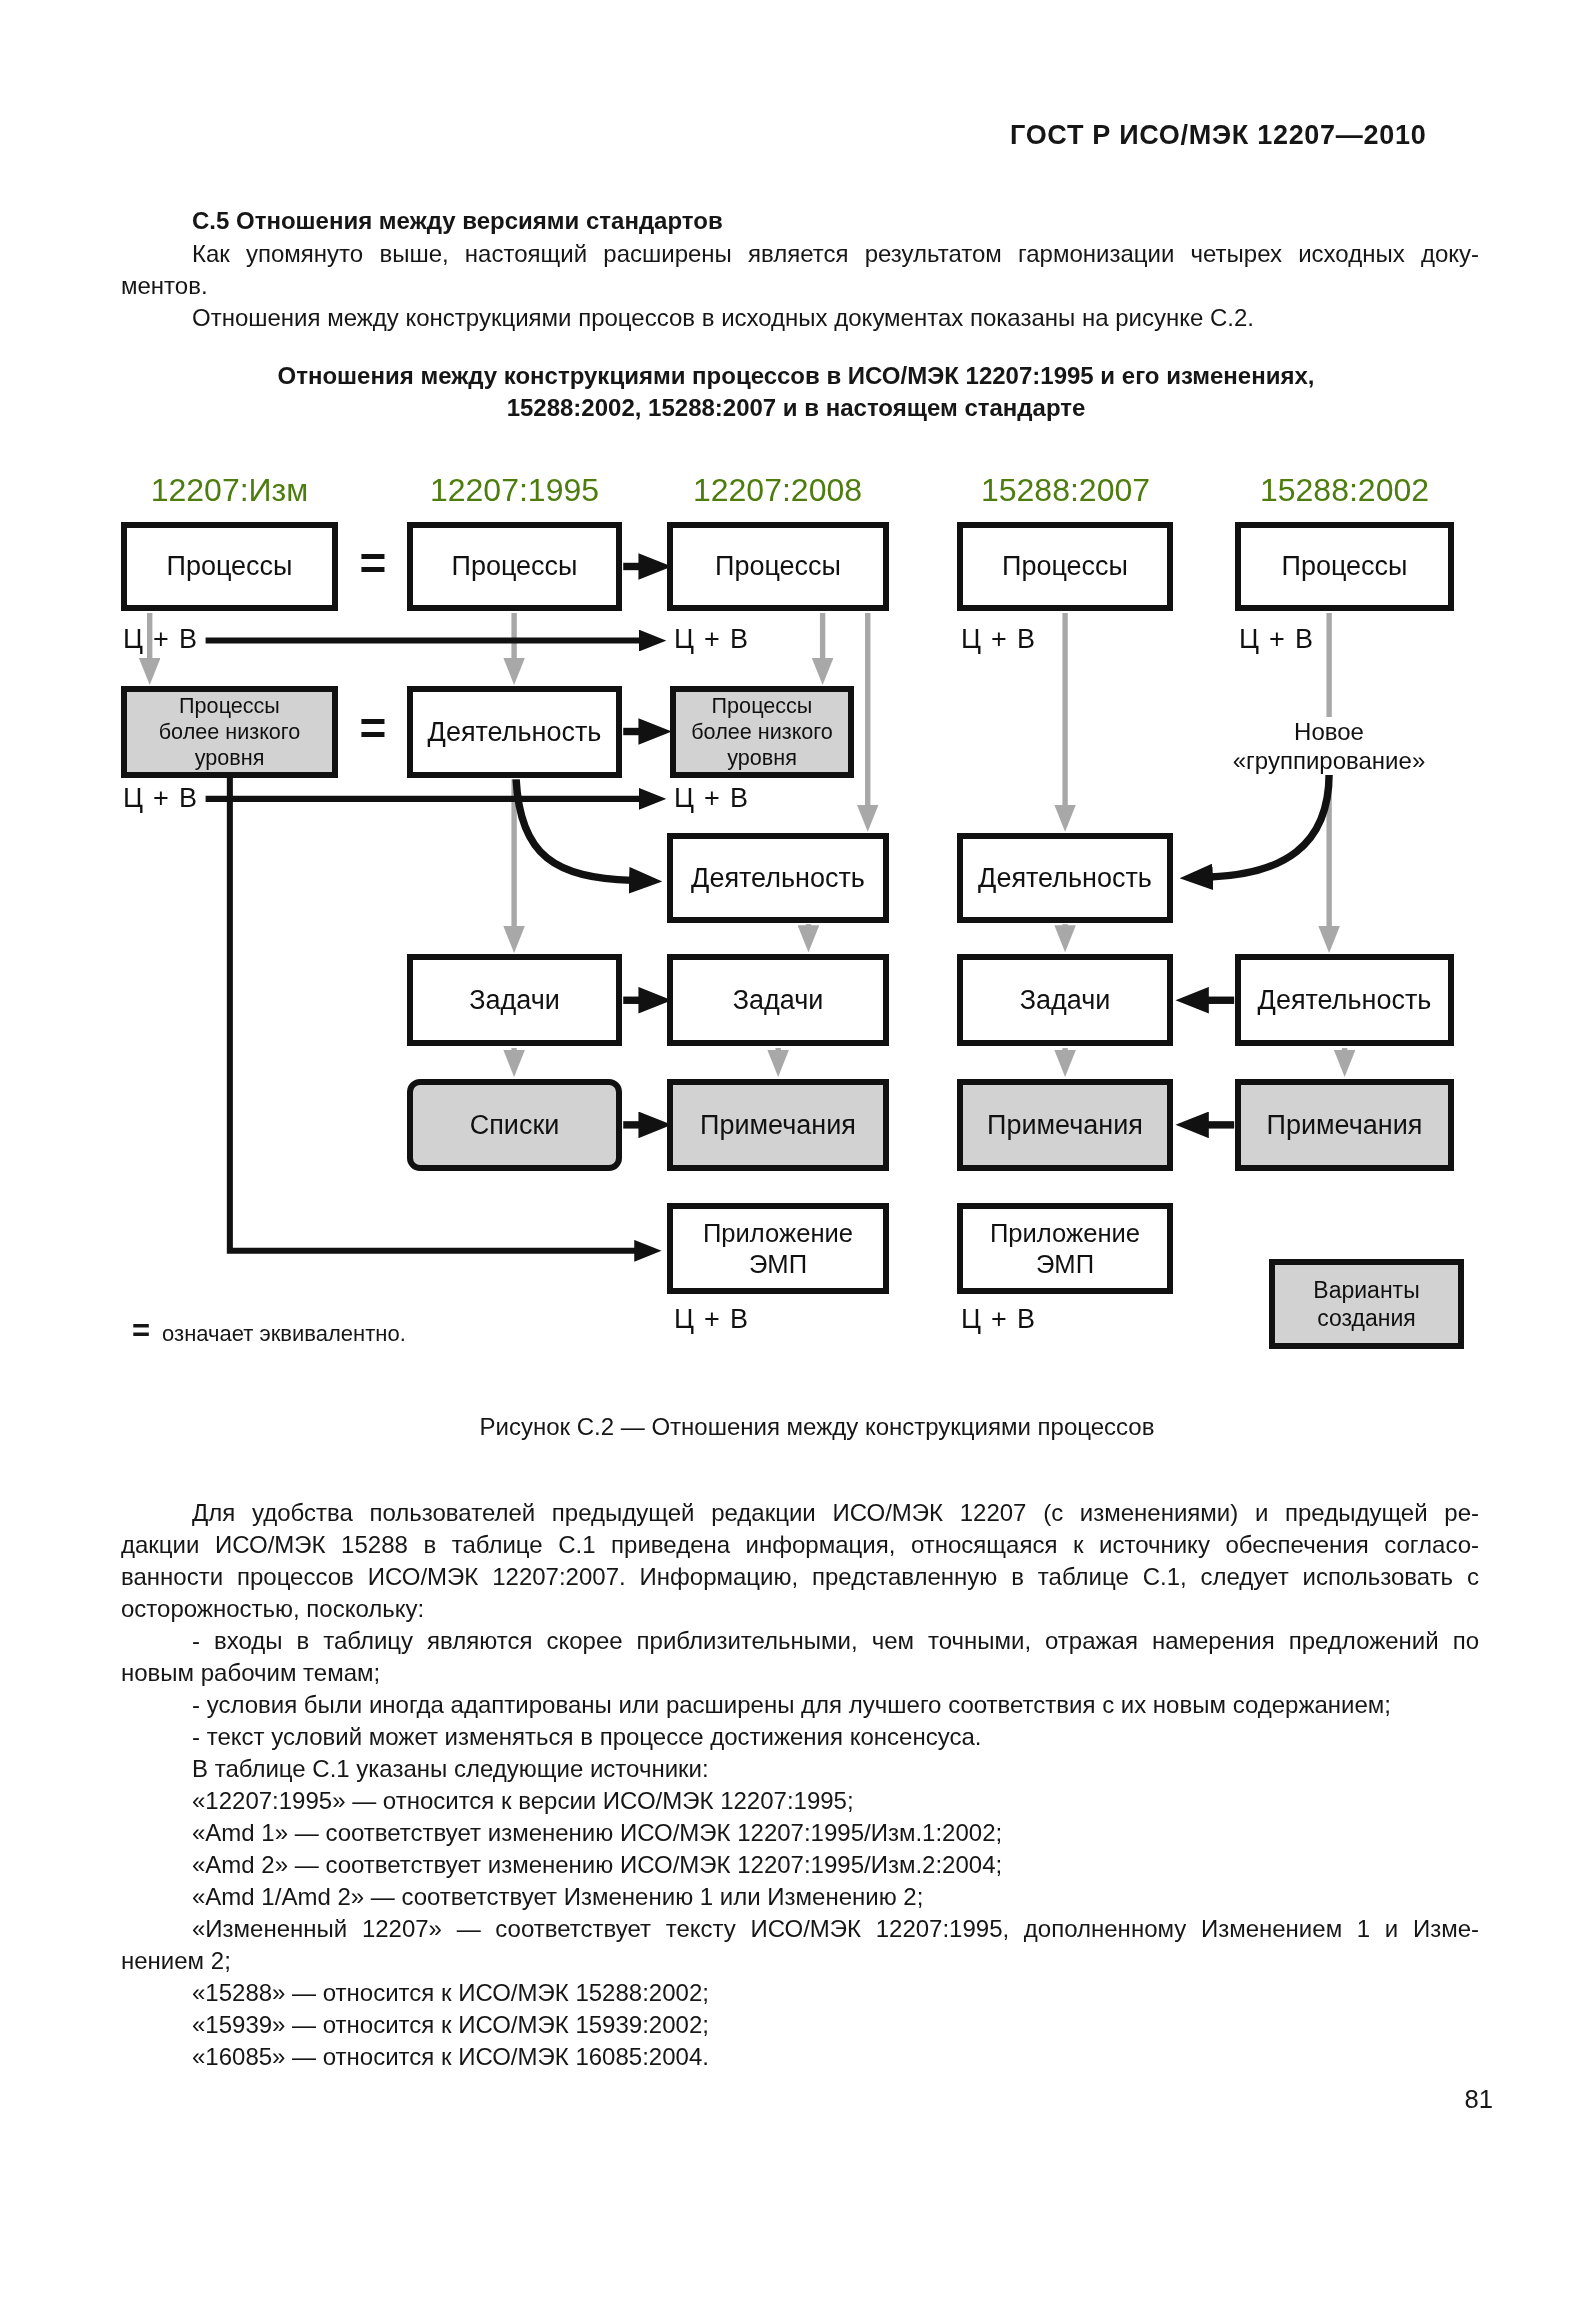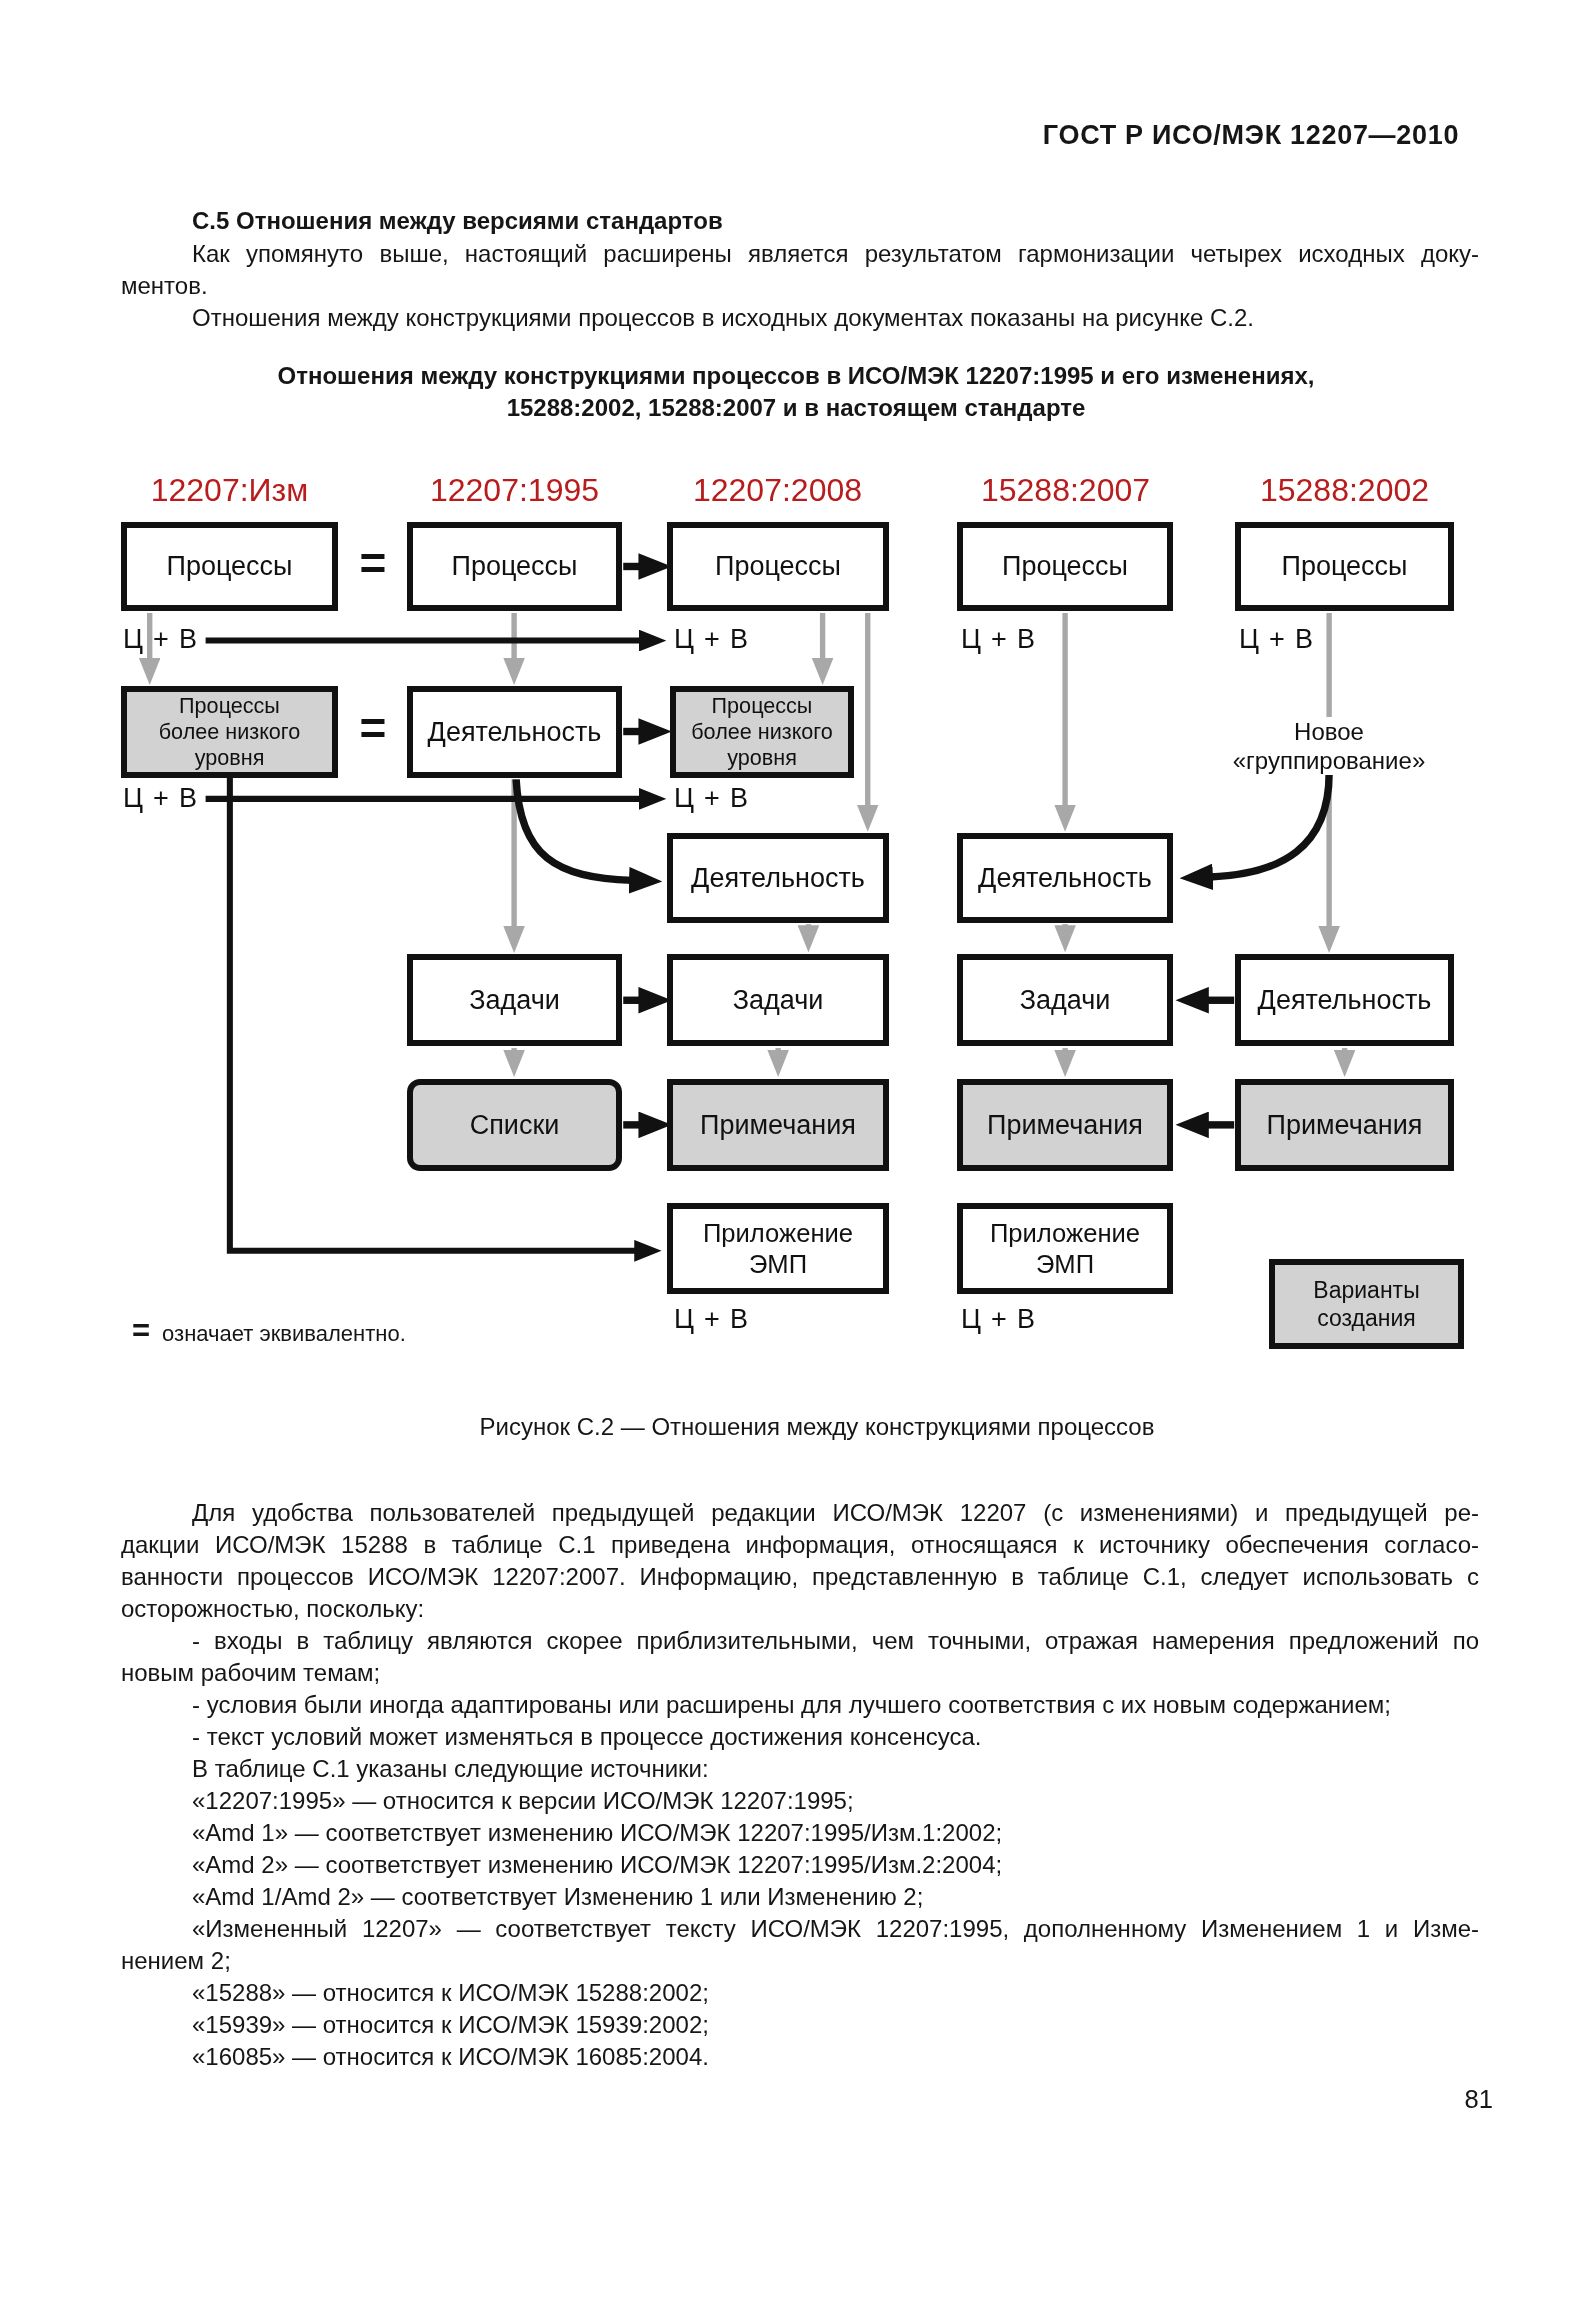--- a/index.html
+++ b/index.html
@@ -2,31 +2,31 @@
 <html style="font-size:10.8px"><head>
 <meta charset="utf-8">
 <style>
   html,body{margin:0;padding:0;background:#e8e8e8;}
   .page{
     position:relative;width:1592px;height:2307px;background:#ffffff;
     font-family:"Liberation Sans", sans-serif;color:#161616;overflow:hidden;
   }
   .abs{position:absolute;}
   
-  .doc-header{left:1010px;top:120px;width:482px;text-align:center;font-size:27px;font-weight:700;letter-spacing:0.7px;}
+  .doc-header{left:1010px;top:120px;width:482px;text-align:left;font-size:27px;font-weight:700;letter-spacing:0.7px;}
   .sec-heading{left:192px;top:207px;font-size:24px;font-weight:700;}
   .textcol{left:121px;width:1358px;}
   .tline{font-size:24px;line-height:32px;min-height:32px;white-space:normal;}
   .tline.just{text-align:justify;text-align-last:justify;}
   .tline.ind{text-indent:71px;}
   .fig-heading{left:0;top:360px;width:1592px;text-align:center;font-weight:700;font-size:24px;line-height:32px;}
   .caption{left:0;top:1413px;width:1592px;text-align:center;font-size:24px;margin-left:21px;}
   .page-number{left:1401px;top:2085px;width:92px;text-align:right;font-size:25.6px;}
   
-  .colhead{font-size:32px;text-align:center;width:337px;color:#b91c1c;}
+  .colhead{font-size:32px;text-align:center;width:337px;color:#4d7c0f;}
   .dbox{
     border:6px solid #111;background:#fff;box-sizing:border-box;
     display:flex;align-items:center;justify-content:center;text-align:center;
     font-size:27px;color:#111;z-index:2;
   }
   .dbox.gray{background:#d2d2d2;}
   .dbox.small{font-size:21.6px;line-height:26px;}
   .dbox.two{font-size:25.6px;line-height:31px;}
   .dbox.variants{font-size:23px;line-height:28px;}
   .pre{white-space:pre-line;}

